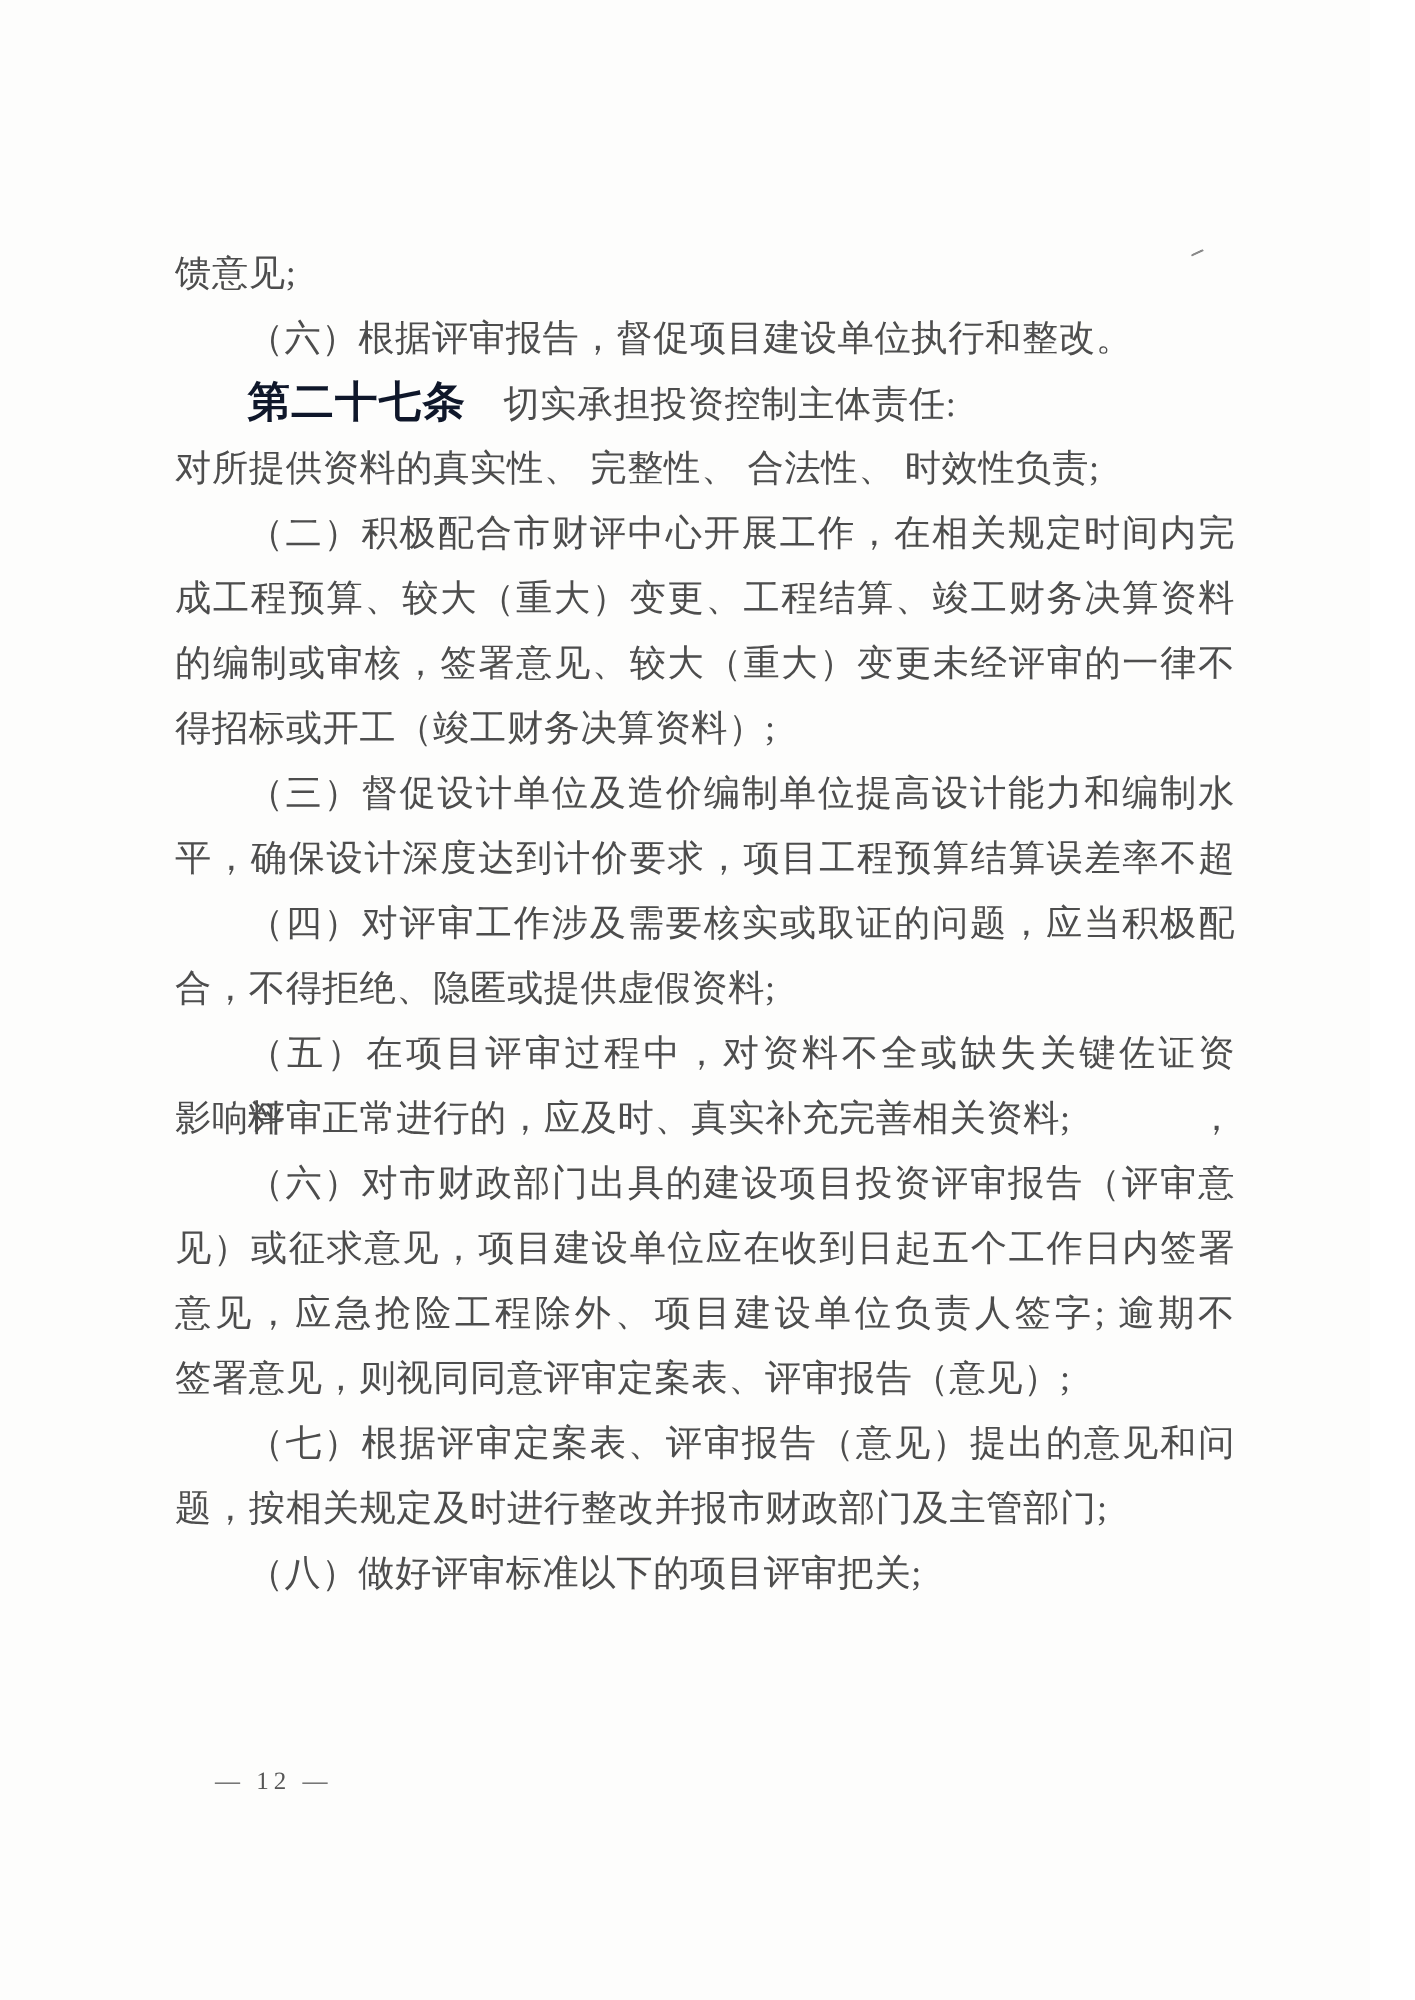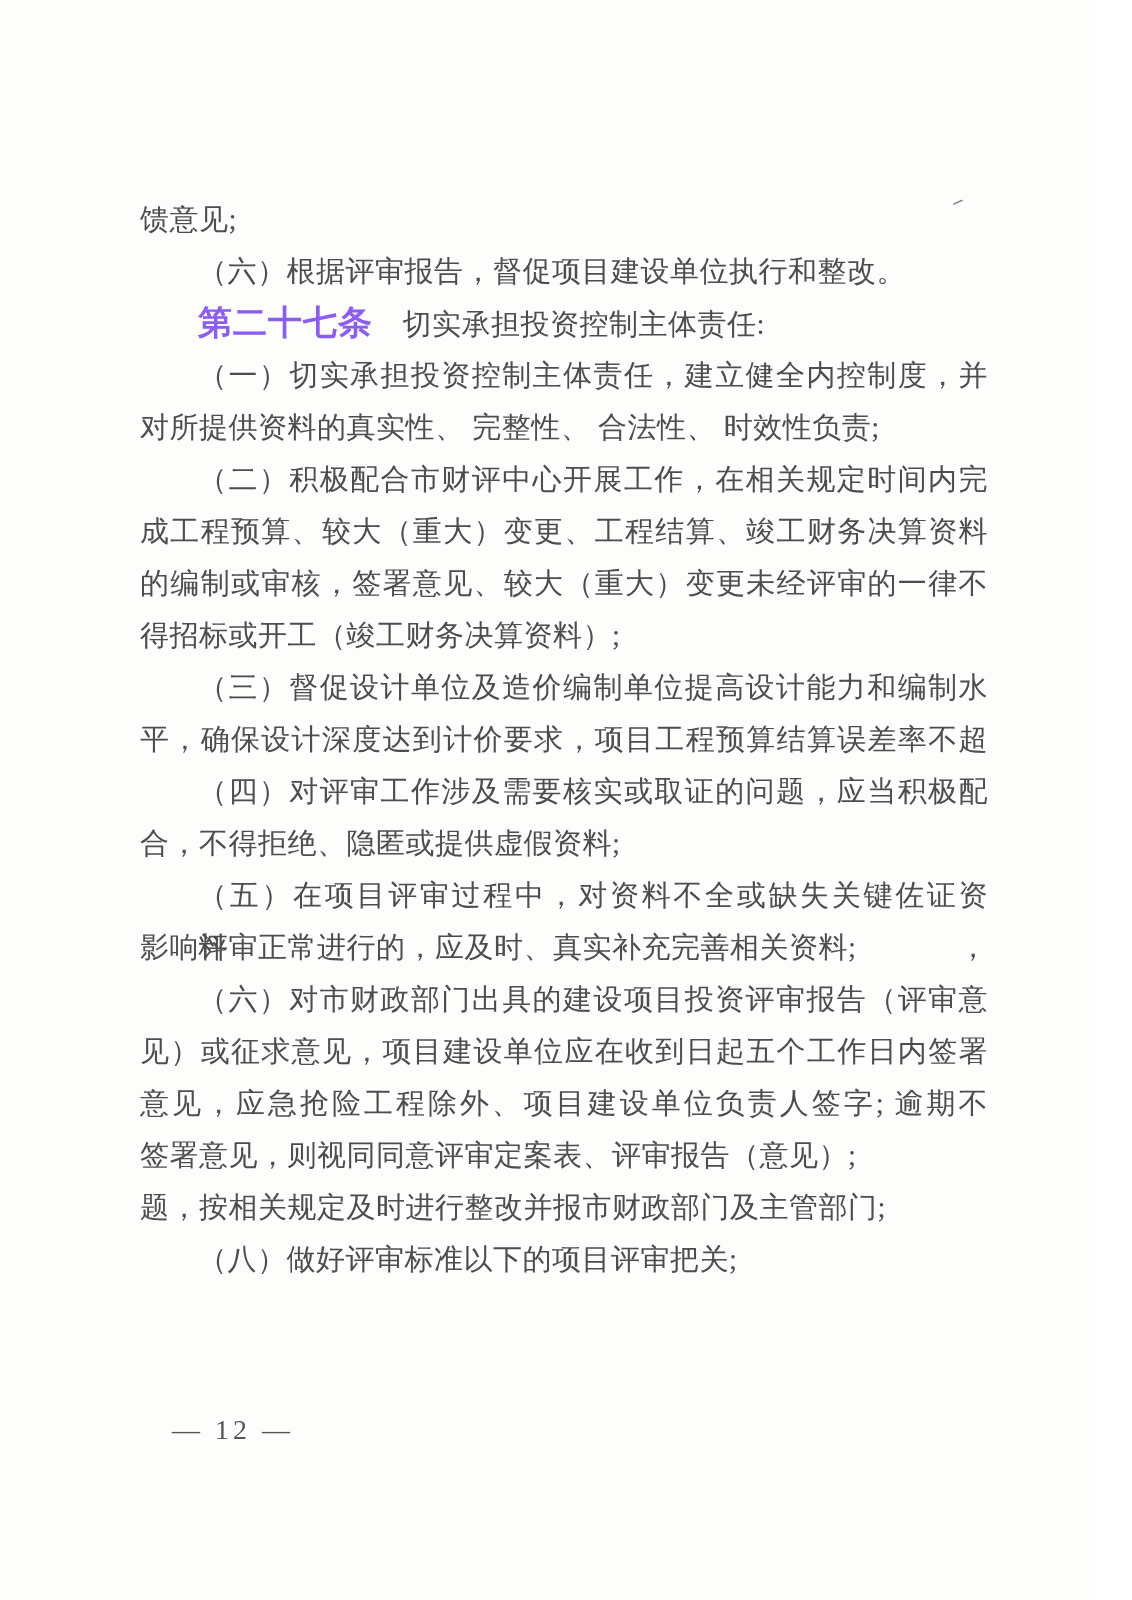--- a/index.html
+++ b/index.html
@@ -34,28 +34,28 @@
     white-space: normal;
     text-align: justify;
     text-align-last: justify;
   }
   .line.indent {
     padding-left: 58px;
   }
   .bold {
     font-weight: bold;
     font-size: 34px;
-    color: #8b5cf6;
+    color: #0f172a;
     letter-spacing: 1px;
   }
   .pagenum {
     position: absolute;
     left: 172px;
     top: 1414px;
-    font-size: 28px;
+    font-size: 20px;
     color: #565656;
     letter-spacing: 4px;
   }
   .speck {
     position: absolute;
     left: 953px;
     top: 201px;
     width: 11px;
     height: 3px;
     border-top: 2px solid #8a8a8a;
@@ -65,33 +65,33 @@
 </style>
 </head>
 <body>
 
 <div class="page">
   <div class="speck"></div>
   <div class="textblock">
       <div class="line">馈意见;</div>
       <div class="line indent">（六）根据评审报告，督促项目建设单位执行和整改。</div>
       <div class="line indent"><span class="bold">第二十七条</span><span>　切实承担投资控制主体责任:</span></div>
-      <div class="line justify indent">（一）切实承担投资控制主体责任，建立健全内控制度，并</div>
       <div class="line">对所提供资料的真实性、 完整性、 合法性、 时效性负责;</div>
       <div class="line justify indent">（二）积极配合市财评中心开展工作，在相关规定时间内完</div>
       <div class="line justify">成工程预算、较大（重大）变更、工程结算、竣工财务决算资料</div>
       <div class="line justify">的编制或审核，签署意见、较大（重大）变更未经评审的一律不</div>
       <div class="line">得招标或开工（竣工财务决算资料）;</div>
       <div class="line justify indent">（三）督促设计单位及造价编制单位提高设计能力和编制水</div>
       <div class="line justify">平，确保设计深度达到计价要求，项目工程预算结算误差率不超</div>
       <div class="line justify indent">（四）对评审工作涉及需要核实或取证的问题，应当积极配</div>
       <div class="line">合，不得拒绝、隐匿或提供虚假资料;</div>
       <div class="line justify indent">（五）在项目评审过程中，对资料不全或缺失关键佐证资料，</div>
       <div class="line">影响评审正常进行的，应及时、真实补充完善相关资料;</div>
       <div class="line justify indent">（六）对市财政部门出具的建设项目投资评审报告（评审意</div>
       <div class="line justify">见）或征求意见，项目建设单位应在收到日起五个工作日内签署</div>
       <div class="line justify">意见，应急抢险工程除外、项目建设单位负责人签字; 逾期不</div>
       <div class="line">签署意见，则视同同意评审定案表、评审报告（意见）;</div>
+      <div class="line justify indent">（七）根据评审定案表、评审报告（意见）提出的意见和问</div>
       <div class="line">题，按相关规定及时进行整改并报市财政部门及主管部门;</div>
       <div class="line indent">（八）做好评审标准以下的项目评审把关;</div>
     </div>
   <div class="pagenum">— 12 —</div>
 </div>
 
 </body></html>

